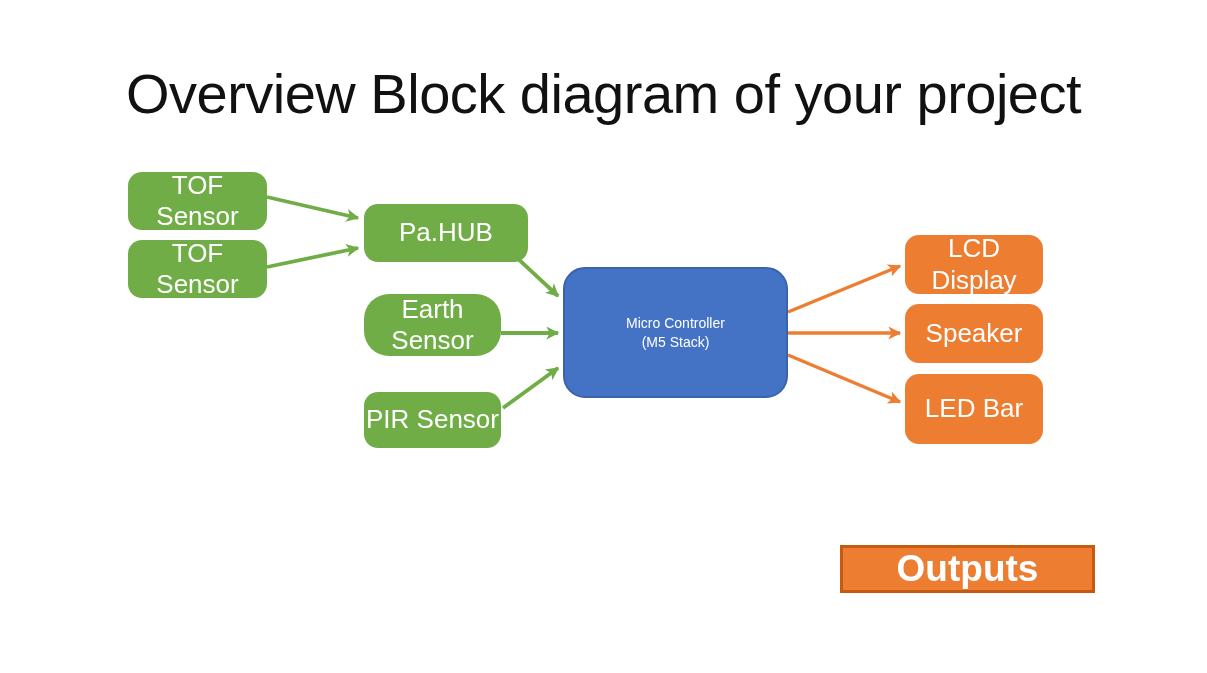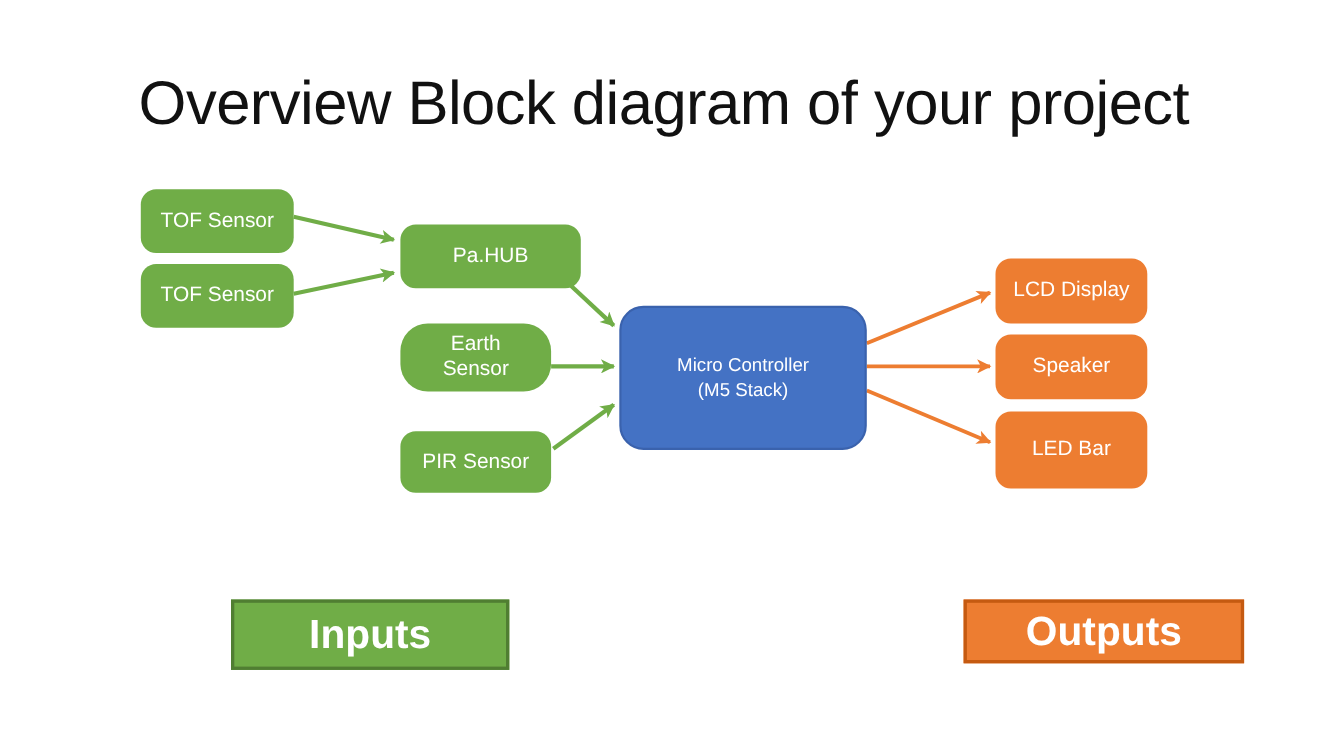--- a/index.html
+++ b/index.html
@@ -33,35 +33,34 @@
   .edge-green { stroke: var(--input-fill); stroke-width: 3.8px; }
   .edge-orange { stroke: var(--output-fill); stroke-width: 3.5px; }
   .node {
     position: absolute;
     display: flex;
     flex-direction: column;
     align-items: center;
     justify-content: center;
     border-radius: 14px;
     color: var(--node-text, #fff);
-    font-size: 19px;
+    font-size: 26px;
     font-weight: 500;
     line-height: 1.2;
     text-align: center;
     box-sizing: border-box;
   }
   .node.input  { background: var(--input-fill); }
   .node.output { background: var(--output-fill); }
   .node.controller {
     background: var(--controller-fill);
     border: 2px solid var(--controller-border);
     border-radius: 22px;
-    font-size: 17px;
+    font-size: 14px;
     line-height: 1.35;
-    margin-top: 11px;
   }
   #n-tof1    { left: 128px; top: 172px; width: 139px; height: 58px; }
   #n-tof2    { left: 128px; top: 240px; width: 139px; height: 58px; }
   #n-pahub   { left: 364px; top: 204px; width: 164px; height: 58px; }
   #n-earth   { left: 364px; top: 294px; width: 137px; height: 62px; border-radius: 25px; }
   #n-pir     { left: 364px; top: 392px; width: 137px; height: 56px; }
   #n-mcu     { left: 563px; top: 267px; width: 225px; height: 131px; }
   #n-lcd     { left: 905px; top: 235px; width: 138px; height: 59px; text-align: center; }
   #n-speaker { left: 905px; top: 304px; width: 138px; height: 59px; }
   #n-ledbar  { left: 905px; top: 374px; width: 138px; height: 70px; }
@@ -74,21 +73,21 @@
     font-size: 37px;
     font-weight: 700;
     box-sizing: border-box;
   }
   .legend.inputs {
     left: 210px; top: 545px; width: 253px; height: 64px;
     background: var(--input-fill);
     border: 3px solid var(--input-border);
   }
   .legend.outputs {
-    left: 876px; top: 545px; width: 255px; height: 58px;
+    left: 840px; top: 545px; width: 255px; height: 48px;
     background: var(--output-fill);
     border: 3px solid var(--output-border);
   }
 </style>
 </head>
 <body>
 
 <div class="canvas">
 
   <h1 class="title">Overview Block diagram of your project</h1>
@@ -143,21 +142,18 @@
   </div>
 
   <div class="node output" id="n-speaker">
     <span>Speaker</span>
   </div>
 
   <div class="node output" id="n-ledbar">
     <span>LED Bar</span>
   </div>
 
-  <div class="legend inputs">
-    <span>Inputs</span>
-  </div>
 
   <div class="legend outputs">
     <span>Outputs</span>
   </div>
 
 </div>
 
 </body></html>

